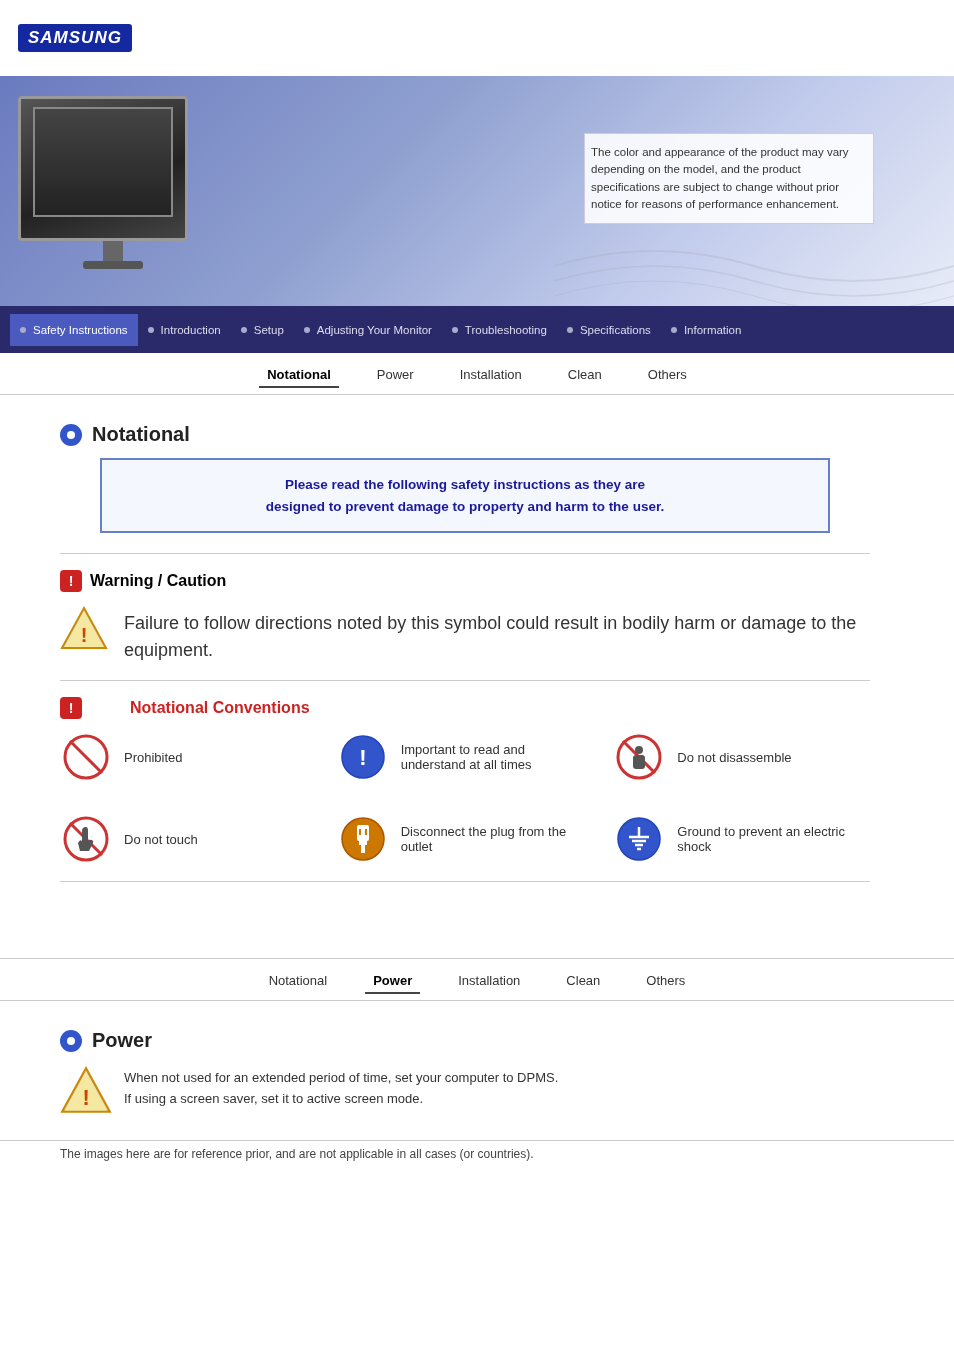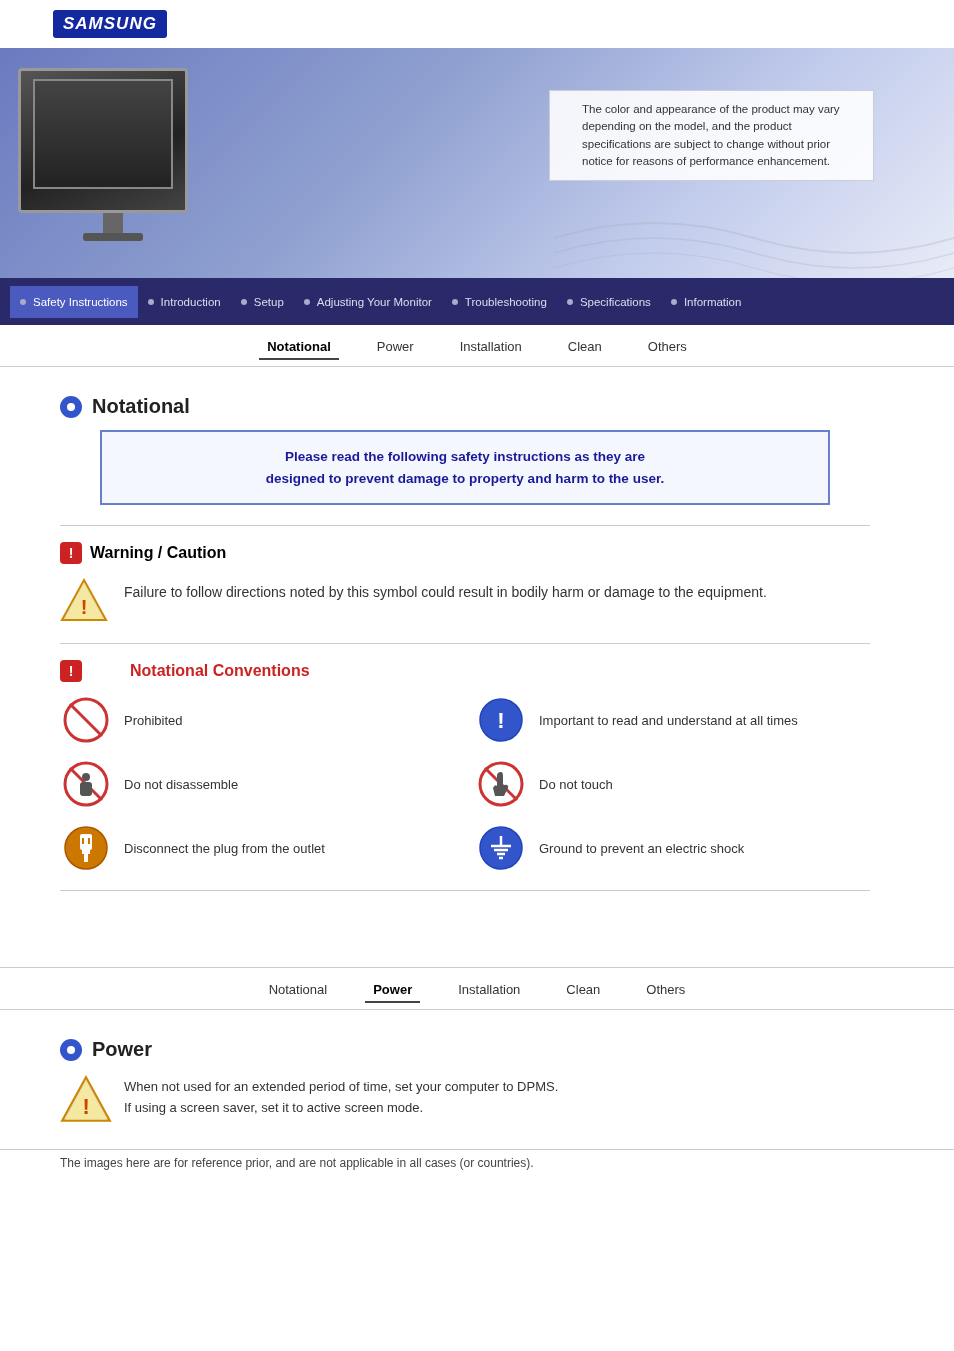--- a/index.html
+++ b/index.html
@@ -51,44 +51,43 @@
     .monitor-base {
       width: 60px;
       height: 8px;
       background: #555;
       margin: 0 auto;
       border-radius: 3px;
     }
     .hero-text-box {
       position: absolute;
       right: 80px;
-      top: 42px;
+      top: 57px;
       background: rgba(255,255,255,0.88);
       border: 1px solid #ccd;
-      padding: 10px 32px;
-      width: 325px;
+      padding: 10px 6px;
+      width: 290px;
       font-size: 11.5px;
       color: #333;
       line-height: 1.5;
     }
     .hero-waves {
       position: absolute;
       right: 0;
       bottom: 0;
       width: 400px;
       height: 80px;
       opacity: 0.3;
     }
 
     
     .samsung-logo {
-      padding: 10px 18px;
-      display: flex;
-      align-items: center;
-      margin-left: 35px;
+      padding: 24px 18px;
+      display: flex;
+      align-items: center;
     }
     .samsung-logo-box {
       background: #1428a0;
       color: white;
       font-size: 17px;
       font-weight: bold;
       padding: 4px 10px;
       letter-spacing: 1px;
       font-style: italic;
       border-radius: 3px;
@@ -234,22 +233,22 @@
     .warning-row {
       display: flex;
       align-items: flex-start;
       gap: 16px;
       margin-bottom: 8px;
     }
 
     
     .conventions-grid {
       display: grid;
-      grid-template-columns: 1fr 1fr;
-      gap: 12px 20px;
+      grid-template-columns: 1fr 1fr 1fr;
+      gap: 30px 20px;
       margin: 12px 0;
     }
     .convention-item {
       display: flex;
       align-items: center;
       gap: 12px;
     }
     .conv-icon {
       width: 52px;
       height: 52px;
@@ -383,21 +382,21 @@
   </div>
   <div class="warning-row">
 
     <div class="icon-warning">
       <svg viewBox="0 0 48 48" xmlns="http://www.w3.org/2000/svg" width="52" height="52">
         <polygon points="24,4 46,44 2,44" fill="#e8e0c0" stroke="#cc8800" stroke-width="2"></polygon>
         <polygon points="24,8 43,43 5,43" fill="#f5e8a0" stroke="none"></polygon>
         <text x="24" y="38" text-anchor="middle" font-size="20" font-weight="bold" fill="#cc4400">!</text>
       </svg>
     </div>
-    <p style="font-size:14px; line-height:1.5; padding-top:6px;">Failure to follow directions noted by this symbol could result in bodily harm or damage to the equipment.</p>
+    <p style="font-size:18px; line-height:1.5; padding-top:6px;">Failure to follow directions noted by this symbol could result in bodily harm or damage to the equipment.</p>
   </div>
 
   <hr class="divider">
 
   <div class="warning-heading">
     <div class="exclamation-badge">!</div>
     <h3 style="color:#cc2222;margin-left:40px;">Notational Conventions</h3>
   </div>
 
   <div class="conventions-grid">

